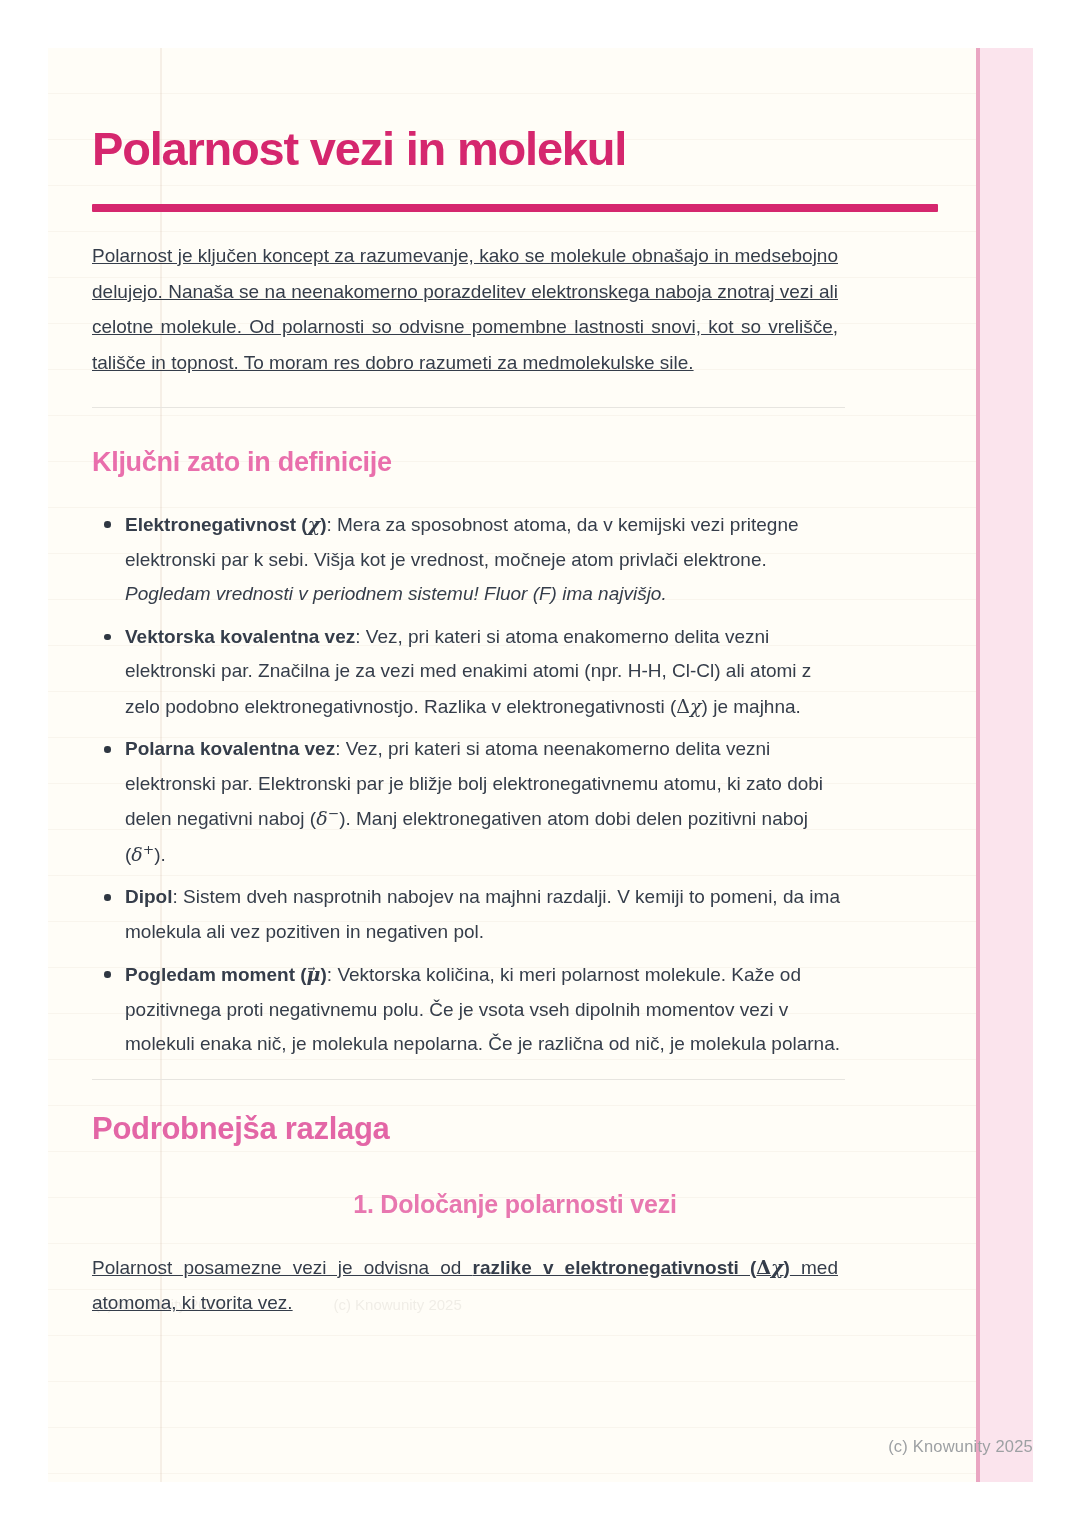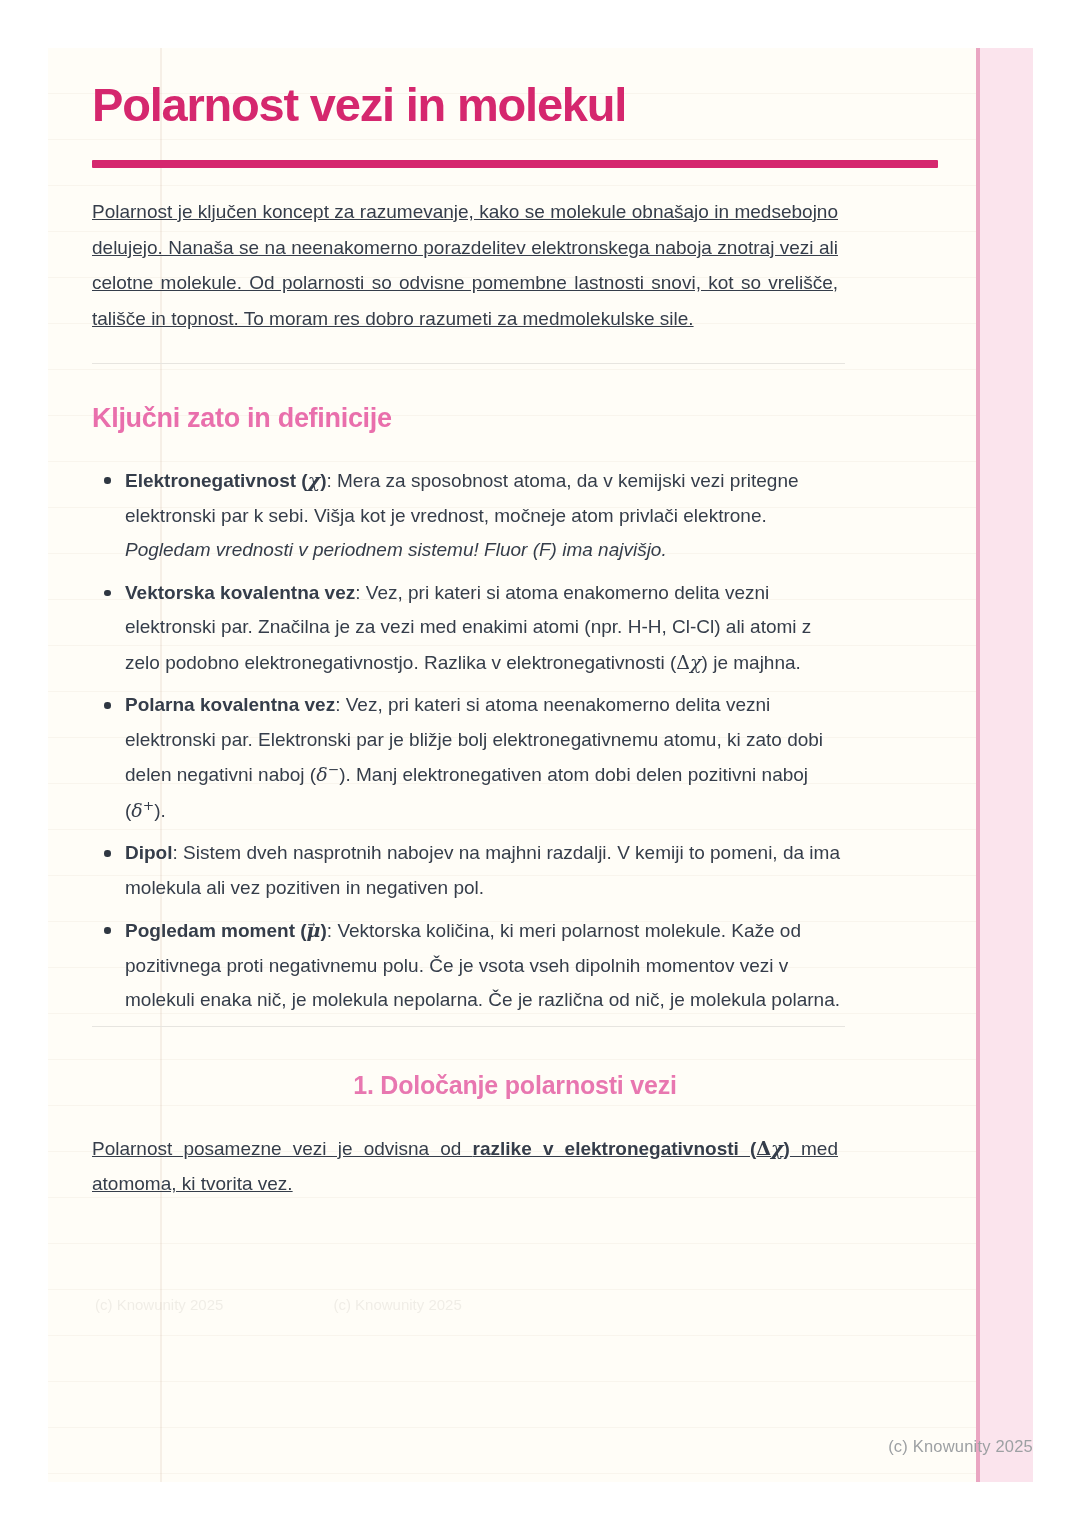--- a/index.html
+++ b/index.html
@@ -18,21 +18,21 @@
     position:absolute;left:112px;top:0;bottom:0;width:2px;
     background:rgba(196,170,145,0.16);
   }
   .stripe{
     position:absolute;top:0;right:0;height:100%;width:53px;
     background:#fbe4ed;border-left:4px solid #eaa6c2;box-sizing:content-box;
   }
   .content{position:absolute;left:44px;top:0;width:846px;}
 
   h1{
-    margin:32px 0 0 0;font-size:47px;line-height:50px;font-weight:700;
+    margin:76px 0 0 0;font-size:47px;line-height:50px;font-weight:700;
     letter-spacing:-1.2px;color:#d5276e;
   }
   .rule{height:8px;width:846px;background:#d5276e;margin-top:30px;border-radius:1px;}
 
   h2{
     margin:0;font-weight:700;letter-spacing:-0.3px;color:#e96fac;
     font-size:27px;line-height:30px;
   }
   .h-intro{margin-top:49px;}
   .h-defs{margin-top:39px;}
@@ -44,21 +44,21 @@
 
   .para{
     margin:26px 0 0 0;width:746px;font-size:19px;line-height:35.5px;
     color:#353d4a;text-align:justify;text-decoration:underline;
   }
   .para-last{margin-top:32px;}
 
   .divider{margin-top:27px;width:753px;height:1px;background:#e7e5e0;}
   .divider-2{margin-top:8px;}
 
-  ul{margin:30px 0 8px 0;padding:0;list-style:none;width:748px;}
+  ul{margin:30px 0 17px 0;padding:0;list-style:none;width:748px;}
   li{
     position:relative;padding-left:33px;margin-bottom:8px;
     font-size:19px;line-height:34.5px;color:#353d4a;text-align:left;
   }
   li::before{
     content:"";position:absolute;left:12px;top:14px;width:6.5px;height:6.5px;
     border-radius:50%;background:#2f3742;
   }
 
   .b{font-weight:700;}
@@ -123,20 +123,21 @@
       <li>
         <span class="b">Dipol</span><span>: Sistem dveh nasprotnih nabojev na majhni razdalji. V kemiji to pomeni, da ima molekula ali vez pozitiven in negativen pol.</span>
       </li>
       <li>
         <span class="b">Pogledam moment (</span><span class="vec">μ</span><span class="b">)</span><span>: Vektorska količina, ki meri polarnost molekule. Kaže od pozitivnega proti negativnemu polu. Če je vsota vseh dipolnih momentov vezi v molekuli enaka nič, je molekula nepolarna. Če je različna od nič, je molekula polarna.</span>
       </li>
     </ul>
 
     <div class="divider divider-2"></div>
 
+    <h2 class="h-details">Podrobnejša razlaga</h2>
     <h3>1. Določanje polarnosti vezi</h3>
 
     <p class="para para-last">
       <span>Polarnost posamezne vezi je odvisna od </span><span class="b">razlike v elektronegativnosti (</span><span class="mu b">Δ</span><span class="mi b">χ</span><span class="b">)</span><span> med atomoma, ki tvorita vez.</span>
     </p>
 
   </div>
 </div>
 
 <div class="copyright">(c) Knowunity 2025</div>

